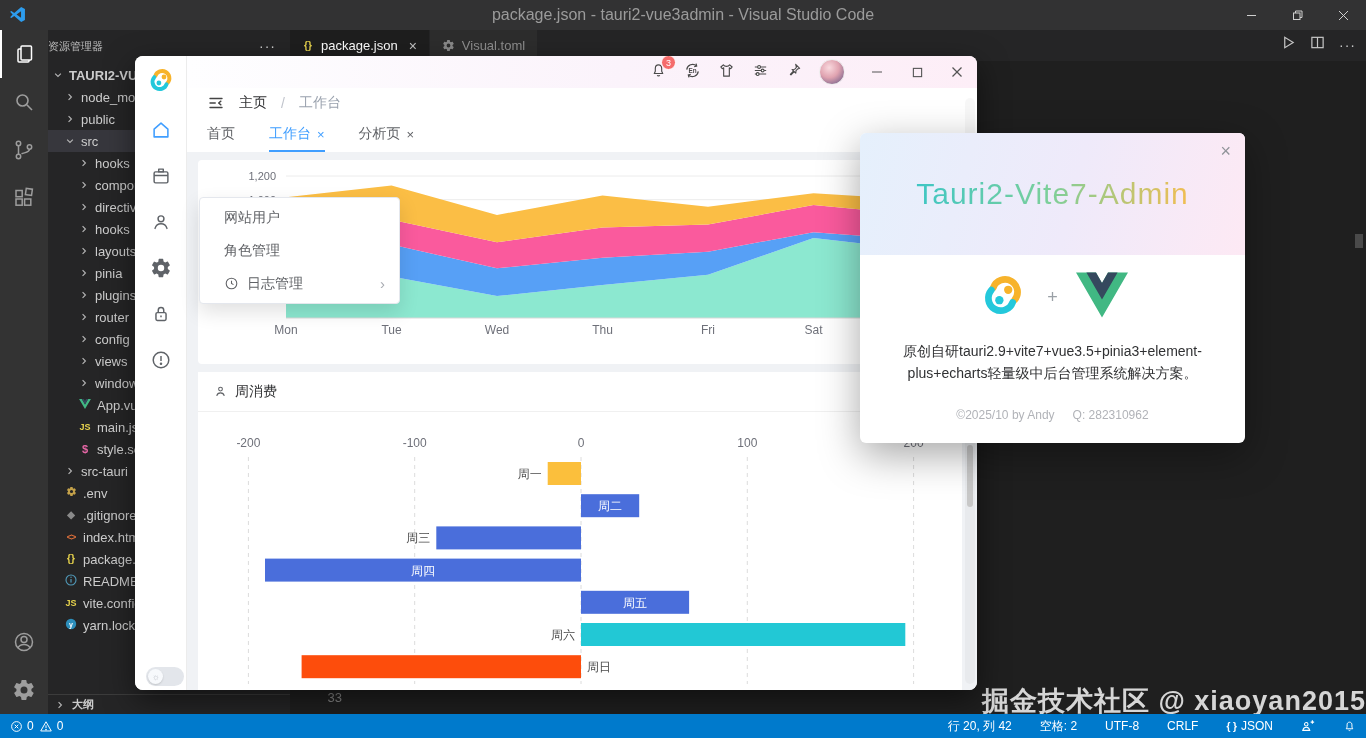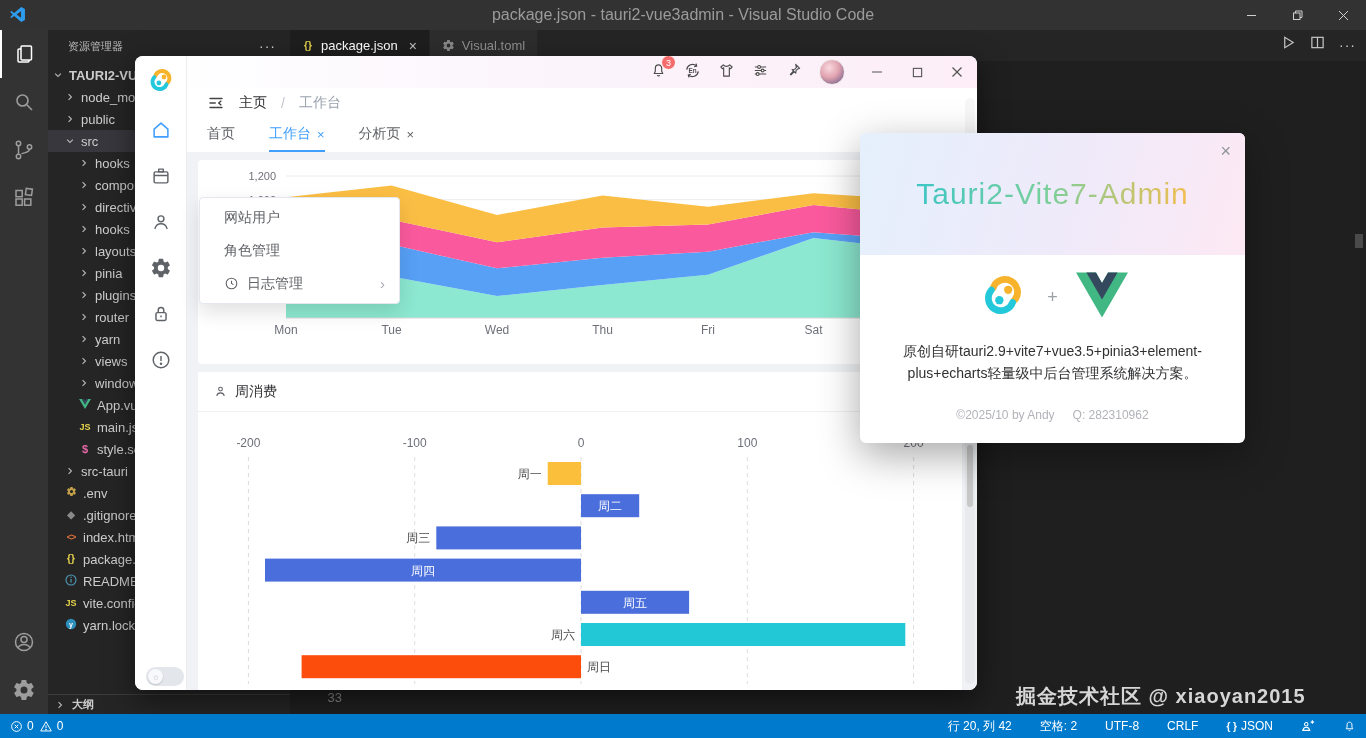--- a/index.html
+++ b/index.html
@@ -14,21 +14,21 @@
   .win-btn{width:46px;height:30px;display:flex;align-items:center;justify-content:center;color:#cfcfcf;}
 
   
   .activitybar{position:absolute;left:0;top:30px;width:48px;height:684px;background:#333333;z-index:1;}
   .act-icon{width:48px;height:48px;display:flex;align-items:center;justify-content:center;color:#9d9d9d;}
   .act-icon.active{color:#ffffff;border-left:2px solid #ffffff;}
   .act-bottom{position:absolute;bottom:0;left:0;width:48px;}
 
   
   .explorer{position:absolute;left:48px;top:30px;width:242px;height:684px;background:#252526;color:#cccccc;z-index:1;overflow:hidden;}
-  .exp-header{height:32px;display:flex;align-items:center;justify-content:space-between;padding:0 14px 0 20px;font-size:11px;color:#bbbbbb;}
+  .exp-header{height:32px;display:flex;align-items:center;justify-content:space-between;padding:0 14px 0 0;font-size:11px;color:#bbbbbb;}
   .exp-more{font-size:14px;letter-spacing:1px;color:#cccccc;}
   #tree{position:absolute;left:0;top:34px;right:0;}
   .trow{height:22px;display:flex;align-items:center;gap:5px;font-size:13px;white-space:nowrap;color:#cccccc;}
   .trow.sel{background:#37373d;}
   .trow.root{font-weight:bold;}
   .chevwrap{width:12px;display:flex;justify-content:center;flex:none;color:#b5b5b5;}
   .fi{display:inline-block;width:14px;flex:none;text-align:center;font-weight:bold;font-size:9px;line-height:12px;}
   .fi-js{color:#e8d44d;}.fi-scss{color:#e566a5;font-size:11px;}.fi-git{color:#8a8a8a;font-size:10px;}
   .fi-html{color:#e0703a;font-size:9px;letter-spacing:-1px;}.fi-json{color:#e8d44d;font-size:10px;}
   .outline-row{position:absolute;left:0;bottom:0;width:100%;height:20px;border-top:1px solid #3c3c3c;display:flex;align-items:center;gap:6px;padding-left:6px;font-size:11px;font-weight:bold;color:#cccccc;background:#252526;}
@@ -38,21 +38,21 @@
   .tabbar{position:absolute;left:0;top:0;right:0;height:31px;background:#252526;display:flex;}
   .vstab{height:31px;display:flex;align-items:center;gap:7px;padding:0 12px;font-size:13px;color:#8f8f8f;background:#2d2d2d;border-right:1px solid #252526;}
   .vstab.active{background:#1e1e1e;color:#ffffff;}
   .vstab .tclose{font-size:14px;margin-left:4px;color:#c5c5c5;}
   .editor-actions{position:absolute;right:10px;top:5px;display:flex;gap:14px;align-items:center;color:#c5c5c5;}
   .code-line{position:absolute;left:30px;top:660px;font-family:"DejaVu Sans Mono",monospace;font-size:13px;color:#d4d4d4;display:flex;gap:40px;flex-direction:column;}
   .code-line .ln{color:#858585;width:22px;text-align:right;}
   .scroll-mark{position:absolute;right:3px;top:204px;width:8px;height:14px;background:#4a4a4a;}
 
   
-  .watermark{position:absolute;left:1016px;top:683px;z-index:4;font-size:20px;font-weight:bold;color:#d6d6d6;letter-spacing:1px;white-space:nowrap;}
+  .watermark{position:absolute;left:982px;top:683px;z-index:4;font-size:27px;font-weight:bold;color:#d6d6d6;letter-spacing:1px;white-space:nowrap;}
 
   
   .app-window{position:absolute;left:135px;top:56px;width:842px;height:634px;background:#ffffff;border-radius:8px;box-shadow:0 10px 30px rgba(0,0,0,.5);z-index:5;overflow:hidden;}
   .app-titlebar{position:absolute;left:52px;top:0;right:0;height:32px;background:linear-gradient(90deg,#fefeff 0%,#fbf3fb 55%,#fdeef7 100%);display:flex;align-items:center;justify-content:flex-end;padding-right:0;}
   .tb-icons{display:flex;align-items:center;gap:17px;color:#4a4a4a;}
   .bell-wrap{position:relative;}
   .badge{position:absolute;top:-7px;right:-9px;min-width:15px;height:15px;border-radius:8px;background:#f56c6c;color:#fff;font-size:9px;line-height:15px;text-align:center;border:1px solid #fff;}
   .avatar{width:26px;height:26px;border-radius:50%;background:radial-gradient(circle at 38% 32%,#f9d9de 0%,#e0a3b0 45%,#8d6f93 80%,#5f5570 100%);border:1px solid #eee;}
   .tb-controls{display:flex;margin-left:12px;}
   .tb-ctl{width:40px;height:32px;display:flex;align-items:center;justify-content:center;color:#555;}
@@ -280,21 +280,21 @@
             </svg>
           </span>
           <span>router</span>
         </div>
         <div class="trow" style="padding-left: 30px;">
           <span class="chevwrap">
             <svg width="10" height="10" viewBox="0 0 14 14" fill="none" stroke="currentColor" stroke-width="1.6">
               <polyline points="5,3 9,7 5,11"></polyline>
             </svg>
           </span>
-          <span>yarn</span>
+          <span>config</span>
         </div>
         <div class="trow" style="padding-left: 30px;">
           <span class="chevwrap">
             <svg width="10" height="10" viewBox="0 0 14 14" fill="none" stroke="currentColor" stroke-width="1.6">
               <polyline points="5,3 9,7 5,11"></polyline>
             </svg>
           </span>
           <span>views</span>
         </div>
         <div class="trow" style="padding-left: 30px;">

